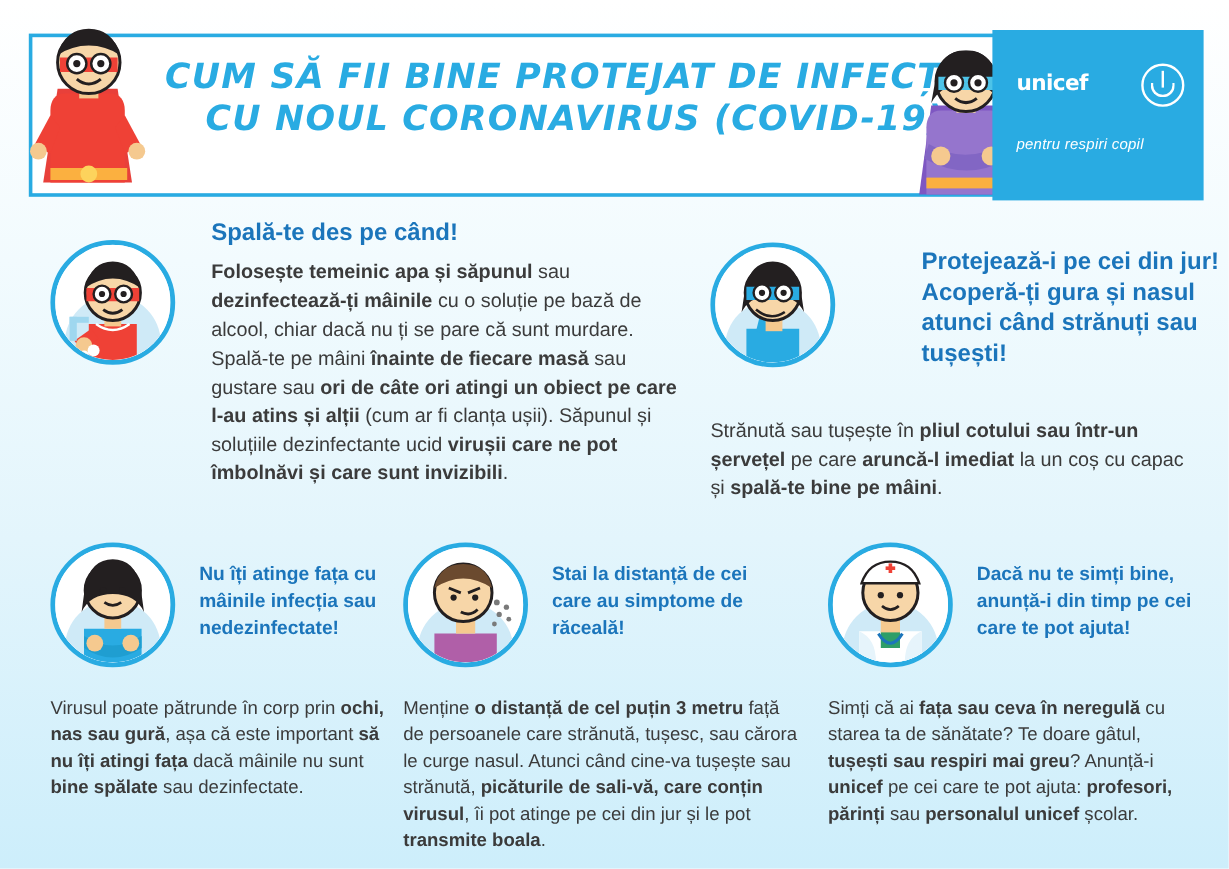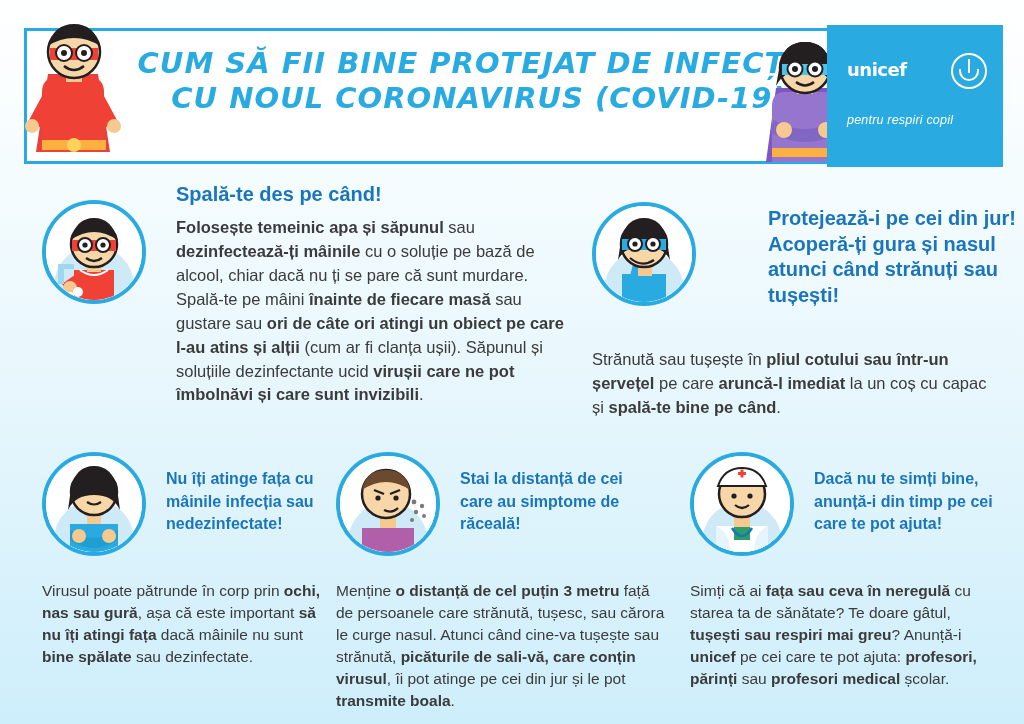--- a/index.html
+++ b/index.html
@@ -301,21 +301,21 @@
         <path d="M26 33 h44 v11 h-44z" fill="#29abe2"></path>
         <circle cx="39" cy="38" r="7" fill="#ffffff" stroke="#231f20" stroke-width="2"></circle>
         <circle cx="57" cy="38" r="7" fill="#ffffff" stroke="#231f20" stroke-width="2"></circle>
         <circle cx="39" cy="38" r="2.6" fill="#231f20"></circle>
         <circle cx="57" cy="38" r="2.6" fill="#231f20"></circle>
 
         <path d="M34 52 q12 10 24 2" stroke="#231f20" stroke-width="2.2" fill="none"></path>
       </svg>
     </div>
     <div class="t-title head-blue">Protejează-i pe cei din jur! Acoperă-ți gura și nasul atunci când strănuți sau tușești!</div>
-    <div class="t-body">Strănută sau tușește în <b>pliul cotului sau într-un șervețel</b> pe care <b>aruncă-l imediat</b> la un coș cu capac și <b>spală-te bine pe când</b>.</div>
+    <div class="t-body">Strănută sau tușește în <b>pliul cotului sau într-un șervețel</b> pe care <b>aruncă-l imediat</b> la un coș cu capac și <b>spală-te bine pe mâini</b>.</div>
   </div>
 
   <div id="sec3">
     <div class="circle">
       <svg width="96" height="96" viewBox="0 0 96 96">
         <rect x="0" y="0" width="96" height="96" fill="#ffffff"></rect>
         <circle cx="48" cy="84" r="40" fill="#cfeaf7"></circle>
         <path d="M24 68 h48 v28 h-48z" fill="#29abe2"></path>
         <path d="M24 74 q24 16 48 0 l0 10 q-24 16 -48 0z" fill="#1f9ed1"></path>
         <circle cx="33" cy="80" r="7" fill="#f5c98f"></circle>
@@ -376,16 +376,16 @@
 
         <path d="M24 30 q6-18 24-18 q18 0 24 18 z" fill="#ffffff" stroke="#231f20" stroke-width="2"></path>
         <rect x="44" y="16" width="8" height="3" fill="#ef4136"></rect>
         <rect x="46.5" y="13.5" width="3" height="8" fill="#ef4136"></rect>
         <circle cx="40" cy="40" r="2.6" fill="#231f20"></circle>
         <circle cx="56" cy="40" r="2.6" fill="#231f20"></circle>
         <path d="M41 49 q7 6 14 0" stroke="#231f20" stroke-width="2.2" fill="none"></path>
       </svg>
     </div>
     <div class="t-title blue-small">Dacă nu te simți bine, anunță-i din timp pe cei care te pot ajuta!</div>
-    <div class="t-body">Simți că ai <b>fața sau ceva în neregulă</b> cu starea ta de sănătate? Te doare gâtul, <b>tușești sau respiri mai greu</b>? Anunță-i <b>unicef</b> pe cei care te pot ajuta: <b>profesori, părinți</b> sau <b>profesori medical</b> școlar.</div>
+    <div class="t-body">Simți că ai <b>fața sau ceva în neregulă</b> cu starea ta de sănătate? Te doare gâtul, <b>tușești sau respiri mai greu</b>? Anunță-i <b>unicef</b> pe cei care te pot ajuta: <b>profesori, părinți</b> sau <b>personalul unicef</b> școlar.</div>
   </div>
 
 </div>
 
 </body></html>

